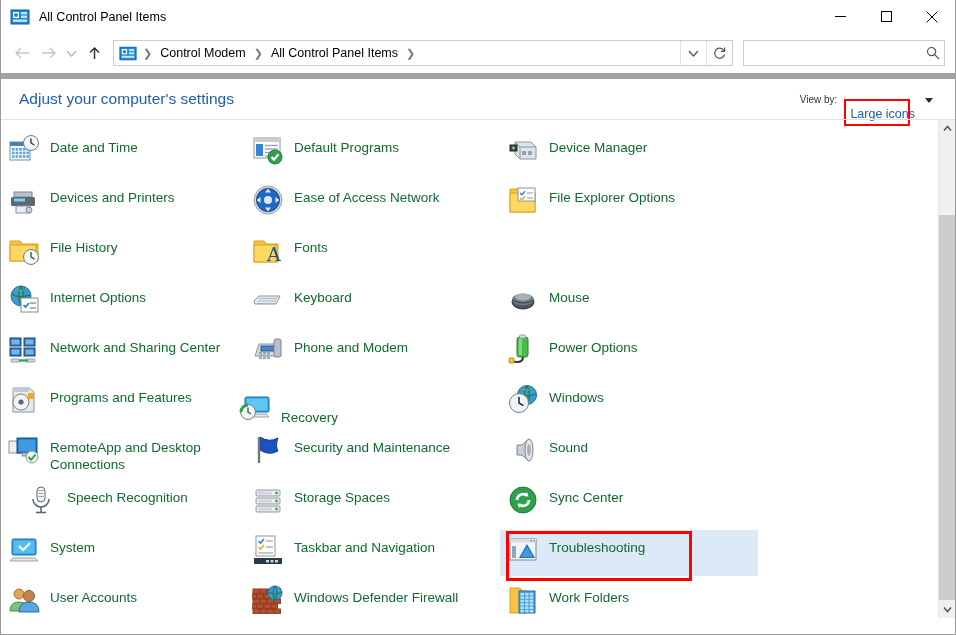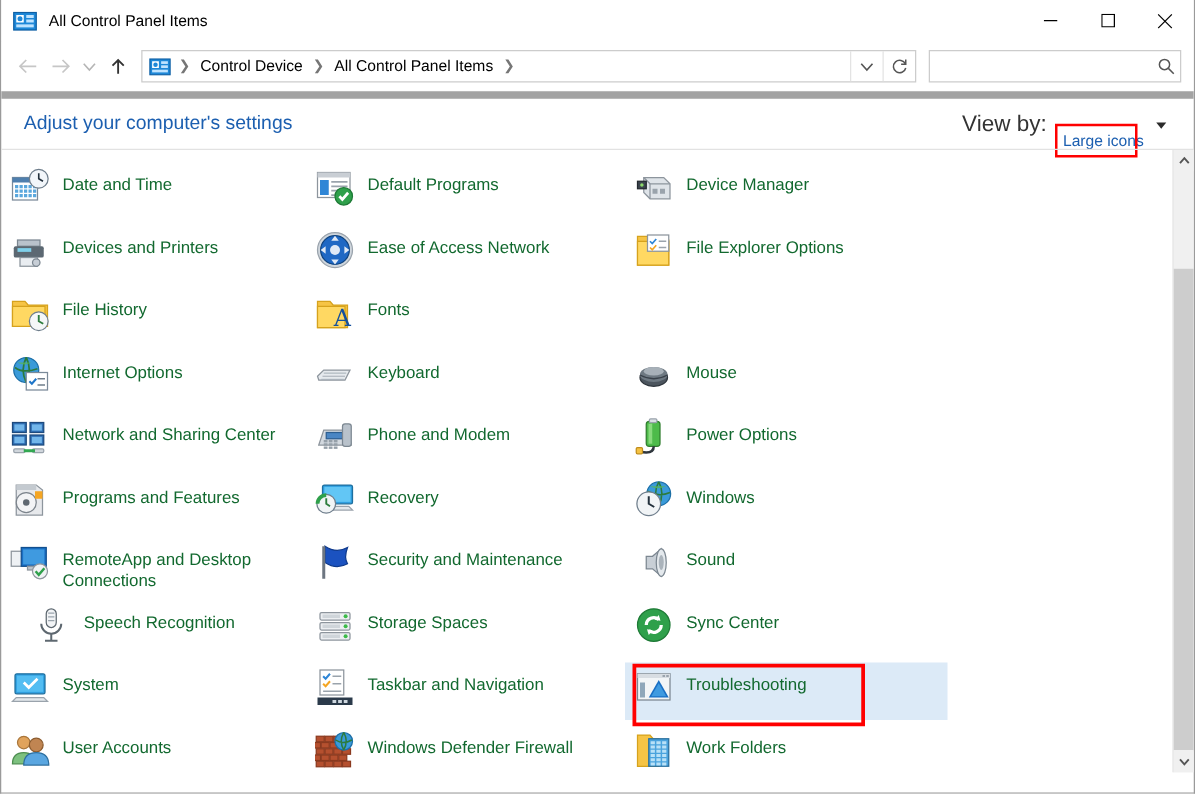--- a/index.html
+++ b/index.html
@@ -125,21 +125,21 @@
     color: #1c5fb0;
   }
   .viewby {
     position: absolute;
     right: 22px;
     top: 50%;
     transform: translateY(-50%);
     display: flex;
     align-items: center;
   }
-  .viewby-label { font-size: 18px; color: #333333; }
+  .viewby-label { font-size: 10px; color: #333333; }
   .viewby-value-wrap {
     position: relative;
     margin-left: 7px;
     padding: 3px 6px;
     margin-top: 28px;
   }
   .viewby-value { font-size: 12.5px; color: #1c5fb0; }
   .viewby-box {
     position: absolute;
     left: 0; top: -2px;
@@ -288,21 +288,21 @@
         <svg width="18" height="15" viewBox="0 0 20 16">
           <rect x="1" y="1" width="18" height="14" fill="#1e88d8" stroke="#0e5fa4"></rect>
           <rect x="3" y="3" width="6" height="6" fill="#ffffff"></rect>
           <circle cx="6" cy="6" r="2" fill="#1e88d8"></circle>
           <rect x="11" y="3" width="6" height="2.4" fill="#bfe3ff"></rect>
           <rect x="11" y="6.6" width="6" height="2.4" fill="#bfe3ff"></rect>
           <rect x="3" y="10.5" width="14" height="2.4" fill="#bfe3ff"></rect>
         </svg>
       </span>
       <span class="crumb-sep">❯</span>
-      <span class="crumb">Control Device</span>
+      <span class="crumb">Control Modem</span>
       <span class="crumb-sep">❯</span>
       <span class="crumb">All Control Panel Items</span>
       <span class="crumb-sep">❯</span>
       <span class="addr-spacer"></span>
       <span class="addr-drop">
         <svg width="11" height="9" viewBox="0 0 11 9">
             <path d="M1 2 L5.5 7 L10 2" fill="none" stroke="#555" stroke-width="1.3"></path>
           </svg>
       </span>
       <span class="addr-refresh">
@@ -555,21 +555,21 @@
                 <rect x="15" y="20.6" width="3" height="1.9"></rect>
                 <rect x="7" y="23.2" width="3" height="1.9"></rect>
                 <rect x="11" y="23.2" width="3" height="1.9"></rect>
                 <rect x="15" y="23.2" width="3" height="1.9"></rect>
               </g>
               <rect x="22" y="5" width="7" height="18" rx="2" fill="#b9c2cb" stroke="#7c8791"></rect>
             </svg>
           </span>
           <span class="item-label">Phone and Modem</span>
         </div>
-        <div class="item" style="left: 244px; top: 260px; width: 244px;">
+        <div class="item" style="left: 231px; top: 260px; width: 244px; align-items: flex-end;">
           <span class="item-icon">
             <svg width="32" height="32" viewBox="0 0 32 32">
               <rect x="6" y="4" width="24" height="15" rx="1.5" fill="#2f9fe0" stroke="#1f6f9e"></rect>
               <rect x="7.5" y="5.5" width="21" height="12" fill="#62c6f5"></rect>
               <path d="M4 24 h26 l-3 -3 H7 Z" fill="#e3e8ec" stroke="#9aa3ac"></path>
               <circle cx="9" cy="19" r="7.5" fill="#f1f4f6" stroke="#6f7e8c"></circle>
               <path d="M9 14.5 L9 19 L12 21" stroke="#2d7d3e" stroke-width="1.5" fill="none"></path>
               <path d="M2 19 a7 7 0 0 1 7 -7" fill="none" stroke="#2fa04b" stroke-width="3"></path>
             </svg>
           </span>

